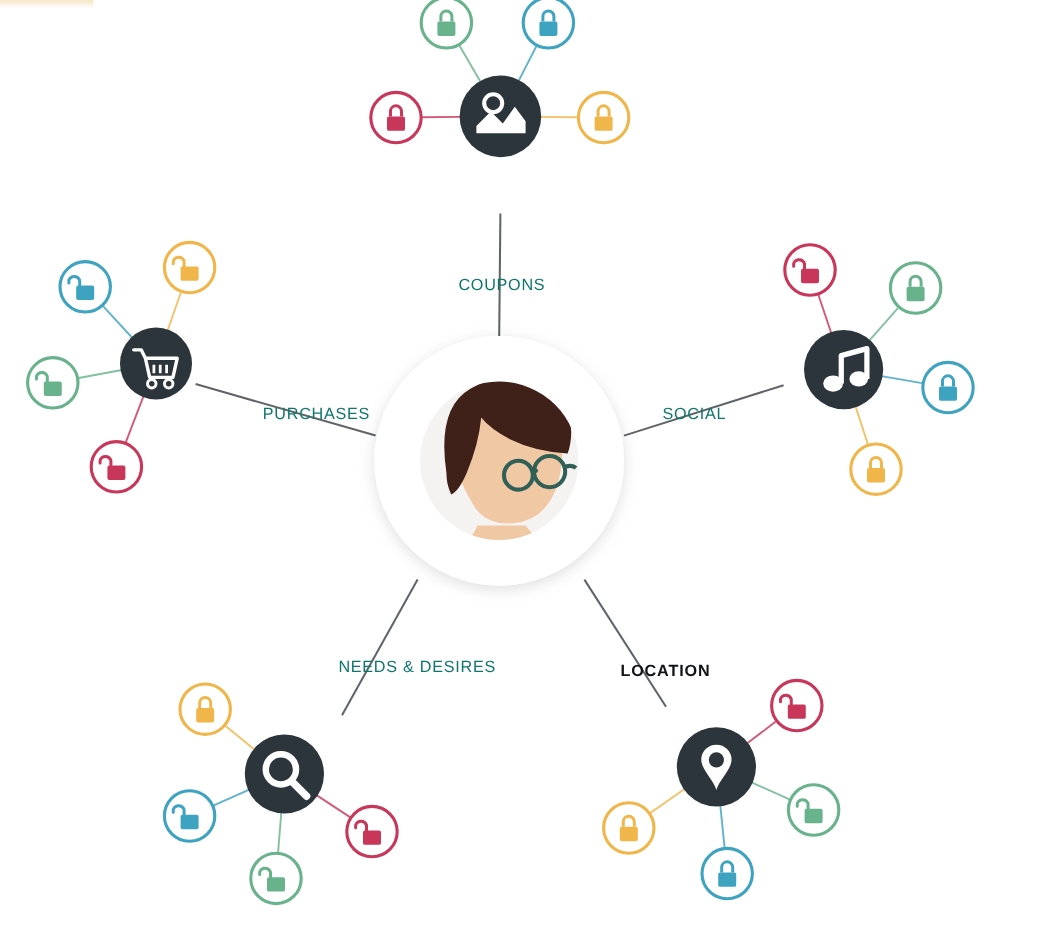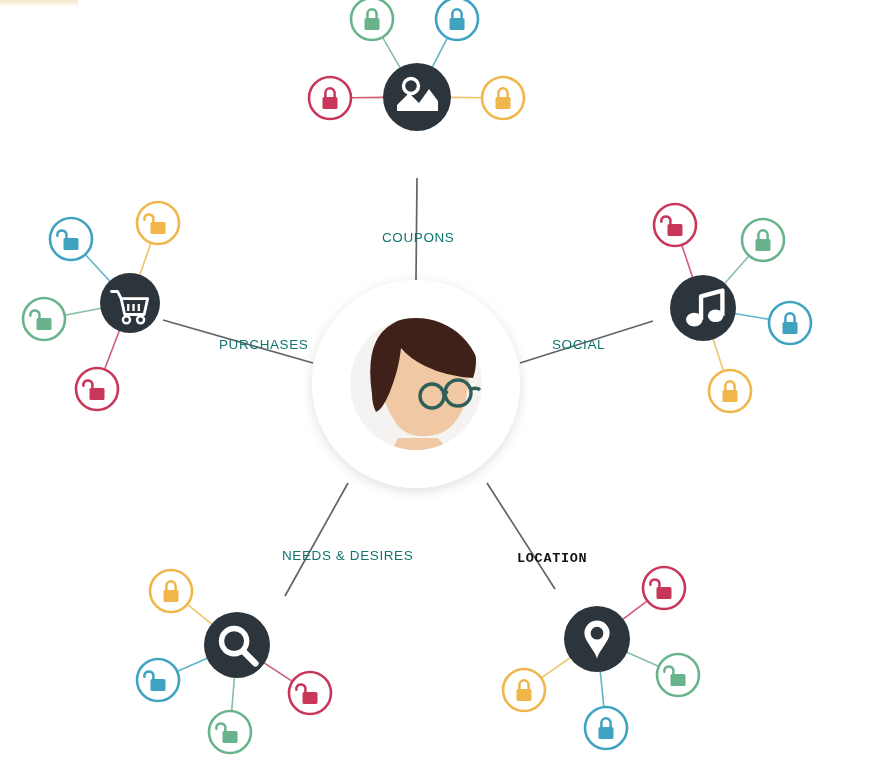--- a/index.html
+++ b/index.html
@@ -35,21 +35,20 @@
     position: absolute;
     font-size: 13.5px;
     letter-spacing: 0.6px;
     color: #0f766e;
     white-space: nowrap;
   }
   .cat-label.bold {
     font-weight: bold;
     color: #111316;
     letter-spacing: 0.7px;
-    font-family: Liberation Mono, monospace;
   }
   #label-coupons  { left: 382px; top: 230px; }
   #label-purchases{ left: 195px; top: 337px; margin-left: 24px; }
   #label-social   { left: 552px; top: 337px; }
   #label-needs    { left: 260px; top: 548px; margin-left: 22px; }
   #label-location { left: 517px; top: 551px; }
 </style>
 </head>
 <body>
 

